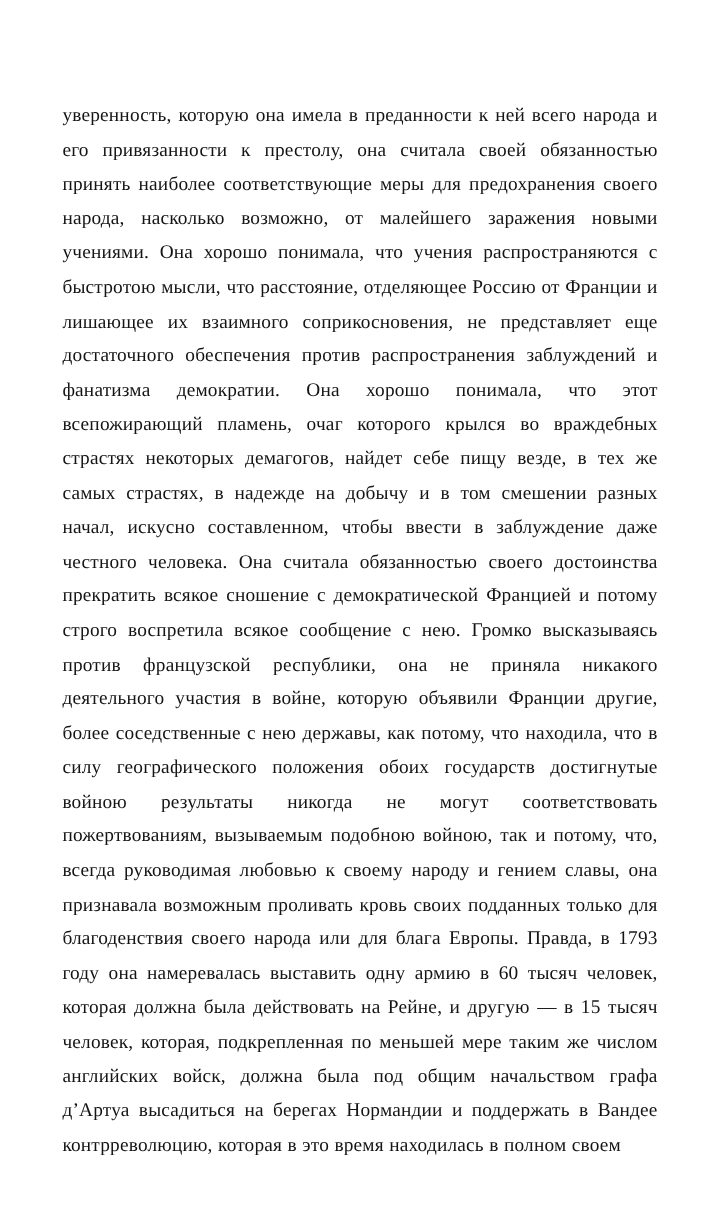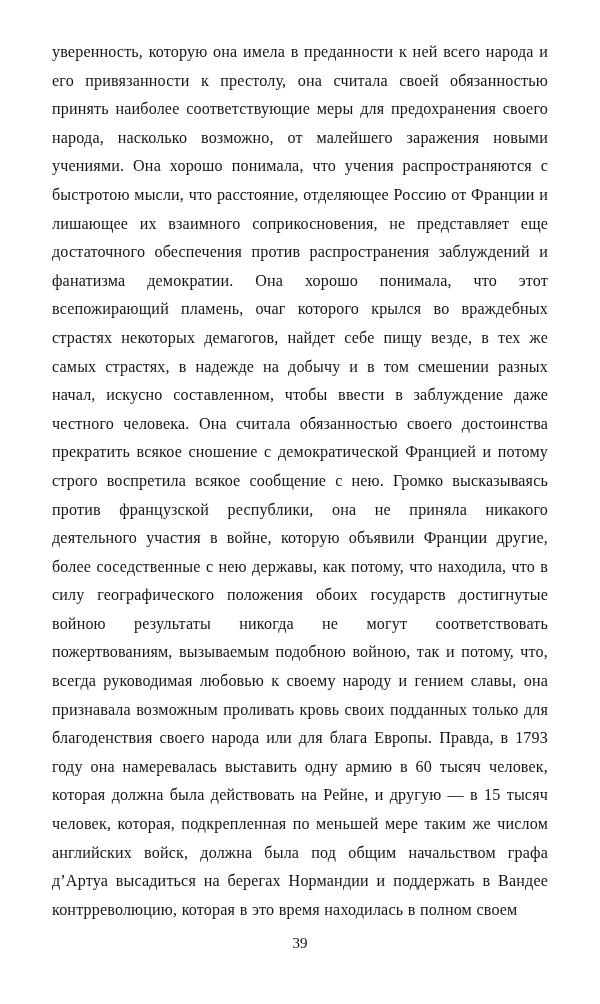--- a/index.html
+++ b/index.html
@@ -12,21 +12,21 @@
     background: #ffffff;
     font-family: "Liberation Serif", serif;
     color: #1a1a1a;
     overflow: hidden;
   }
   .page {
     position: relative;
     width: 600px;
     height: 1004px;
     box-sizing: border-box;
-    padding: 38px 52px 0 52px;
+    padding: 83px 52px 0 52px;
   }
   .body-text {
     font-family: "Liberation Serif", serif;
     font-size: 16.1px;
     line-height: 28.6px;
     text-align: justify;
     text-justify: inter-word;
     color: #141414;
     letter-spacing: 0.01em;
     word-spacing: 0.02em;
@@ -42,14 +42,13 @@
     font-family: "Liberation Serif", serif;
     font-size: 15px;
     color: #141414;
   }
 </style>
 </head>
 <body>
 
 <div class="page">
   <div class="body-text">уверенность, которую она имела в преданности к ней всего народа и его привязанности к престолу, она считала своей обязанностью принять наиболее соответствующие меры для предохранения своего народа, насколько возможно, от малейшего заражения новыми учениями. Она хорошо понимала, что учения распространяются с быстротою мысли, что расстояние, отделяющее Россию от Франции и лишающее их взаимного соприкосновения, не представляет еще достаточного обеспечения против распространения заблуждений и фанатизма демократии. Она хорошо понимала, что этот всепожирающий пламень, очаг которого крылся во враждебных страстях некоторых демагогов, найдет себе пищу везде, в тех же самых страстях, в надежде на добычу и в том смешении разных начал, искусно составленном, чтобы ввести в заблуждение даже честного человека. Она считала обязанностью своего достоинства прекратить всякое сношение с демократической Францией и потому строго воспретила всякое сообщение с нею. Громко высказываясь против французской республики, она не приняла никакого деятельного участия в войне, которую объявили Франции другие, более соседственные с нею державы, как потому, что находила, что в силу географического положения обоих государств достигнутые войною результаты никогда не могут соответствовать пожертвованиям, вызываемым подобною войною, так и потому, что, всегда руководимая любовью к своему народу и гением славы, она признавала возможным проливать кровь своих подданных только для благоденствия своего народа или для блага Европы. Правда, в 1793 году она намеревалась выставить одну армию в 60 тысяч человек, которая должна была действовать на Рейне, и другую — в 15 тысяч человек, которая, подкрепленная по меньшей мере таким же числом английских войск, должна была под общим начальством графа д’Артуа высадиться на берегах Нормандии и поддержать в Вандее контрреволюцию, которая в это время находилась в полном своем</div>
-  <div class="page-number">39</div>
 </div>
 
 </body></html>

